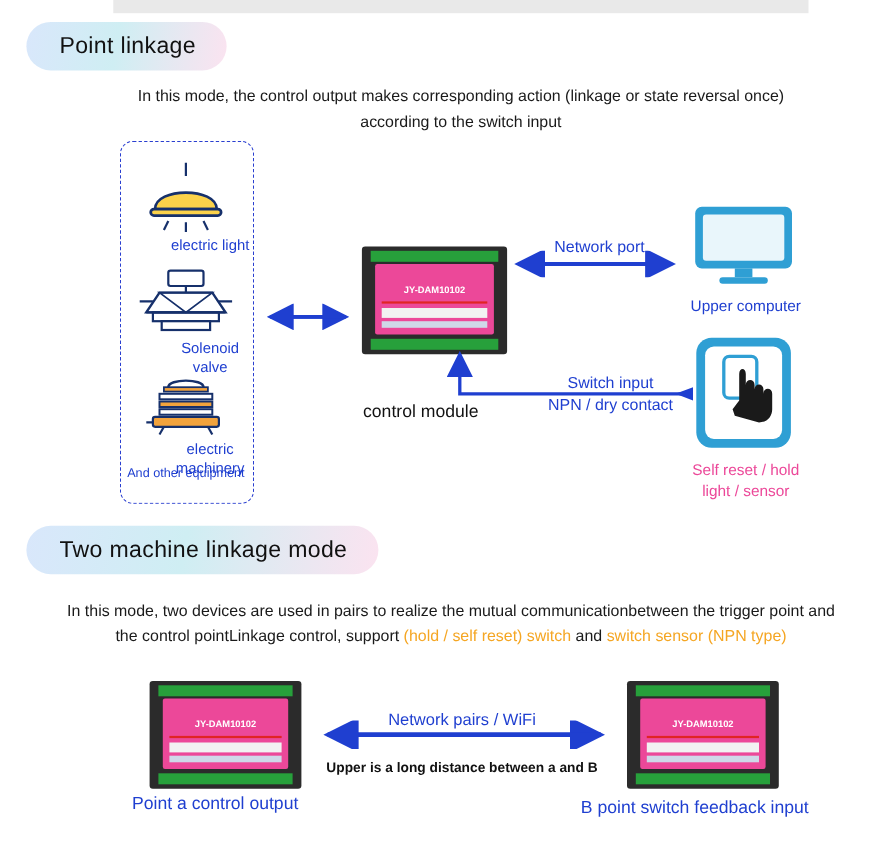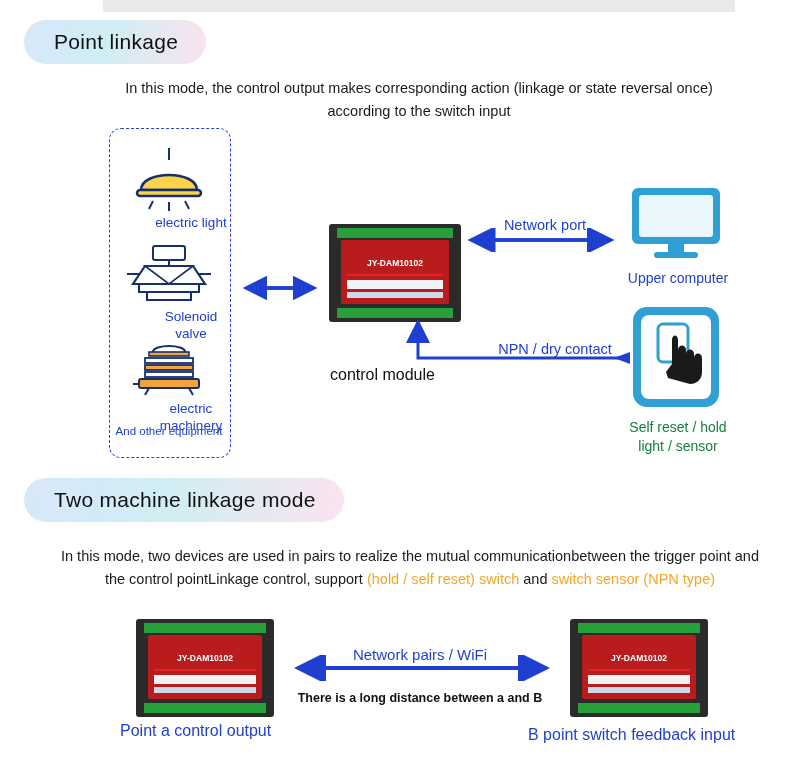--- a/index.html
+++ b/index.html
@@ -101,21 +101,21 @@
   }
   .dev-body {
     position: absolute;
     left: 0; top: 0;
     width: 100%; height: 100%;
     background: #2b2b2b;
     border-radius: 3px;
   }
   .dev-pcb {
     position: absolute;
-    background: #b91c1c;
+    background: #ec4899;
     border-radius: 2px;
   }
   .dev-greenstrip {
     position: absolute;
     background: #27a03b;
   }
   .dev-label {
     position: absolute;
     color: #ffffff;
     font-family: "Liberation Sans", sans-serif;
@@ -160,21 +160,21 @@
   #lbl-switch  { left: 470px; top: 339px; width: 170px; }
   #lbl-netwifi { left: 330px; top: 645px; width: 180px; font-size: 15px; }
   #lbl-dist    { left: 290px; top: 688px; width: 260px; font-size: 12.5px; color:#111; font-weight: bold;}
 
   
   #monitor { position: absolute; left: 630px; top: 186px; width: 92px; height: 76px; }
   #cap-upper { position:absolute; left: 598px; top: 270px; width: 160px; text-align:center; font-size:14px; color:#1f3fd0;}
 
   
   #touch { position: absolute; left: 632px; top: 306px; width: 88px; height: 102px; }
-  #cap-switch { position:absolute; left: 590px; top: 418px; width: 176px; text-align:center; font-size:14px; color:#15803d; line-height:19px;}
+  #cap-switch { position:absolute; left: 590px; top: 418px; width: 176px; text-align:center; font-size:14px; color:#ec4899; line-height:19px;}
 
   svg { display: block; }
 </style>
 </head>
 <body>
 
 <div class="top-strip"></div>
 
 <div class="pill" id="pill-local">
   <span>Point linkage</span>
@@ -273,20 +273,21 @@
 <svg style="position:absolute;left:400px;top:318px;" width="240" height="60">
   <defs>
     <marker id="ah3" markerWidth="8" markerHeight="8" refX="7" refY="4" orient="auto">
       <polygon points="0 0, 8 4, 0 8" fill="#1f3fd0"></polygon>
     </marker>
   </defs>
   <polyline points="230,40 18,40 18,4" fill="none" stroke="#1f3fd0" stroke-width="3" marker-end="url(#ah3)"></polyline>
   <polygon points="230,34 214,40 230,46" fill="#1f3fd0" transform="translate(0,0)"></polygon>
 </svg>
 <div class="arrow-label" id="lbl-switch">
+  <div>Switch input</div>
   <div>NPN / dry contact</div>
 </div>
 
 <div id="monitor">
   <svg width="92" height="76" viewBox="0 0 92 76">
     <rect x="2" y="2" width="88" height="56" rx="6" fill="#2f9fd4"></rect>
     <rect x="9" y="9" width="74" height="42" rx="3" fill="#e9f6fb"></rect>
     <rect x="38" y="58" width="16" height="8" fill="#2f9fd4"></rect>
     <rect x="24" y="66" width="44" height="6" rx="3" fill="#2f9fd4"></rect>
   </svg>
@@ -347,13 +348,13 @@
     </marker>
     <marker id="ah4L" markerWidth="8" markerHeight="8" refX="7" refY="4" orient="auto">
       <polygon points="0 0, 8 4, 0 8" fill="#1f3fd0"></polygon>
     </marker>
   </defs>
   <line x1="14" y1="13" x2="262" y2="13" stroke="#1f3fd0" stroke-width="4" marker-end="url(#ah4R)"></line>
   <line x1="262" y1="13" x2="14" y2="13" stroke="#1f3fd0" stroke-width="4" marker-end="url(#ah4L)"></line>
 </svg>
 
 <div class="arrow-label" id="lbl-netwifi">Network pairs / WiFi</div>
-<div class="arrow-label" id="lbl-dist">There is a long distance between a and B</div>
+<div class="arrow-label" id="lbl-dist">Upper is a long distance between a and B</div>
 
 </body></html>

